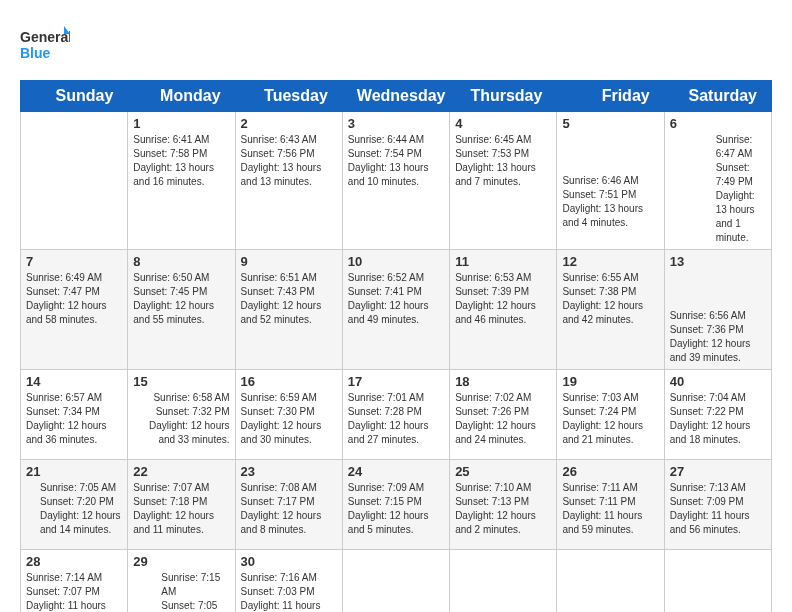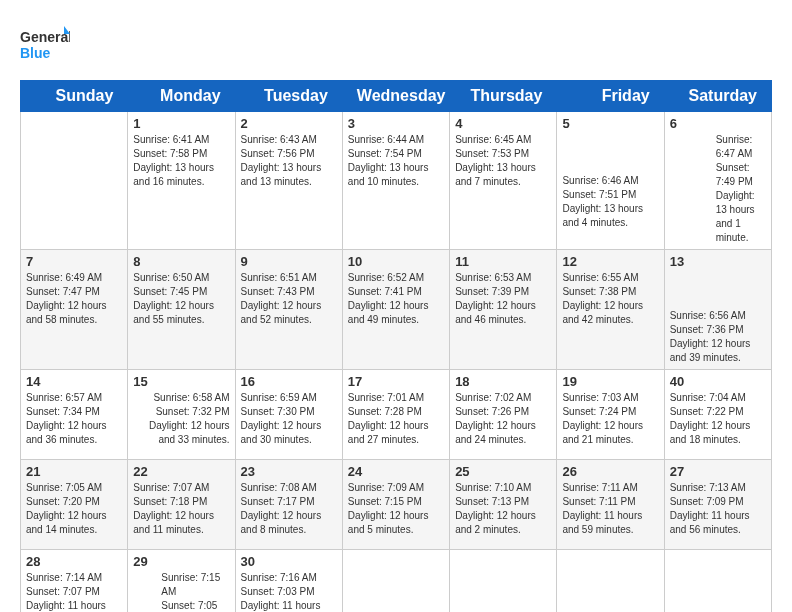--- a/index.html
+++ b/index.html
@@ -226,21 +226,21 @@
         <td>
           <div class="date-num">40</div>
           <div class="cell-text" style="white-space: pre-line;">Sunrise: 7:04 AM
 Sunset: 7:22 PM
 Daylight: 12 hours and 18 minutes.</div>
         </td>
       </tr>
       <tr>
         <td>
           <div class="date-num">21</div>
-          <div class="cell-text" style="white-space: pre-line;">Sunrise: 7:05 AM
+          <div class="cell-text" style="white-space: pre-line; margin-left: 14px;">Sunrise: 7:05 AM
 Sunset: 7:20 PM
 Daylight: 12 hours and 14 minutes.</div>
         </td>
         <td>
           <div class="date-num">22</div>
           <div class="cell-text" style="white-space: pre-line;">Sunrise: 7:07 AM
 Sunset: 7:18 PM
 Daylight: 12 hours and 11 minutes.</div>
         </td>
         <td>

